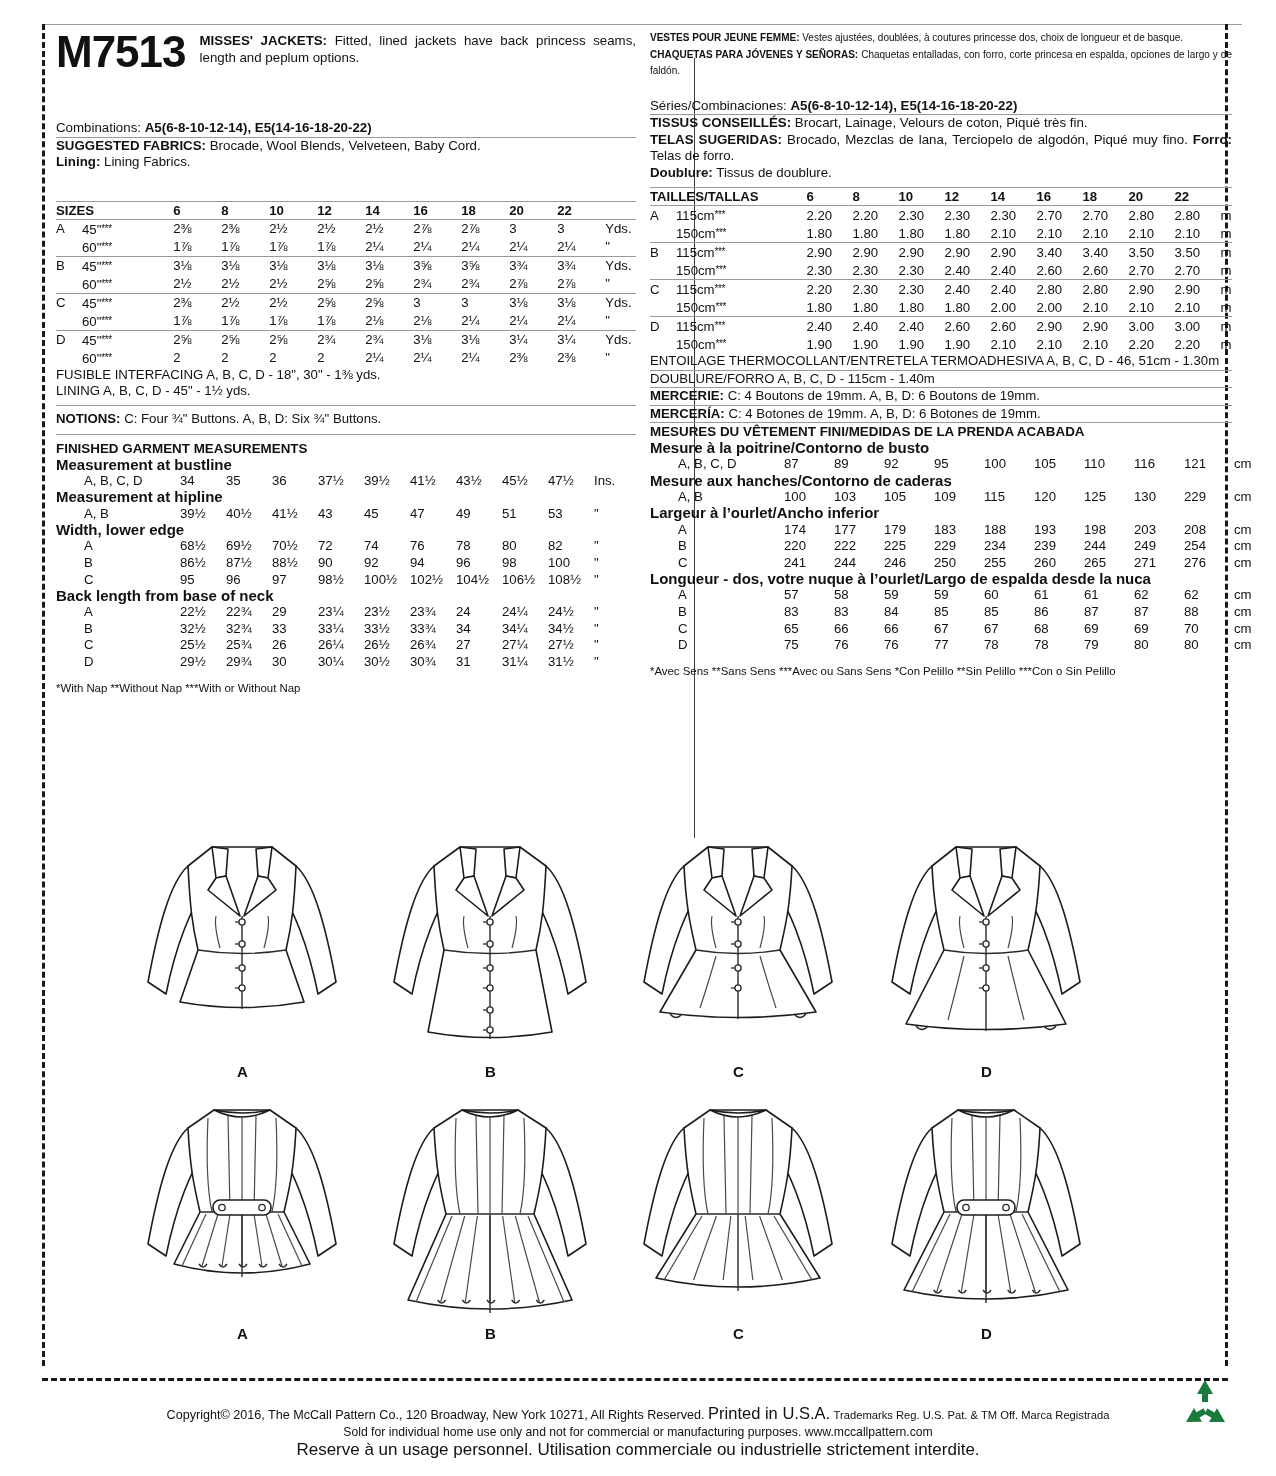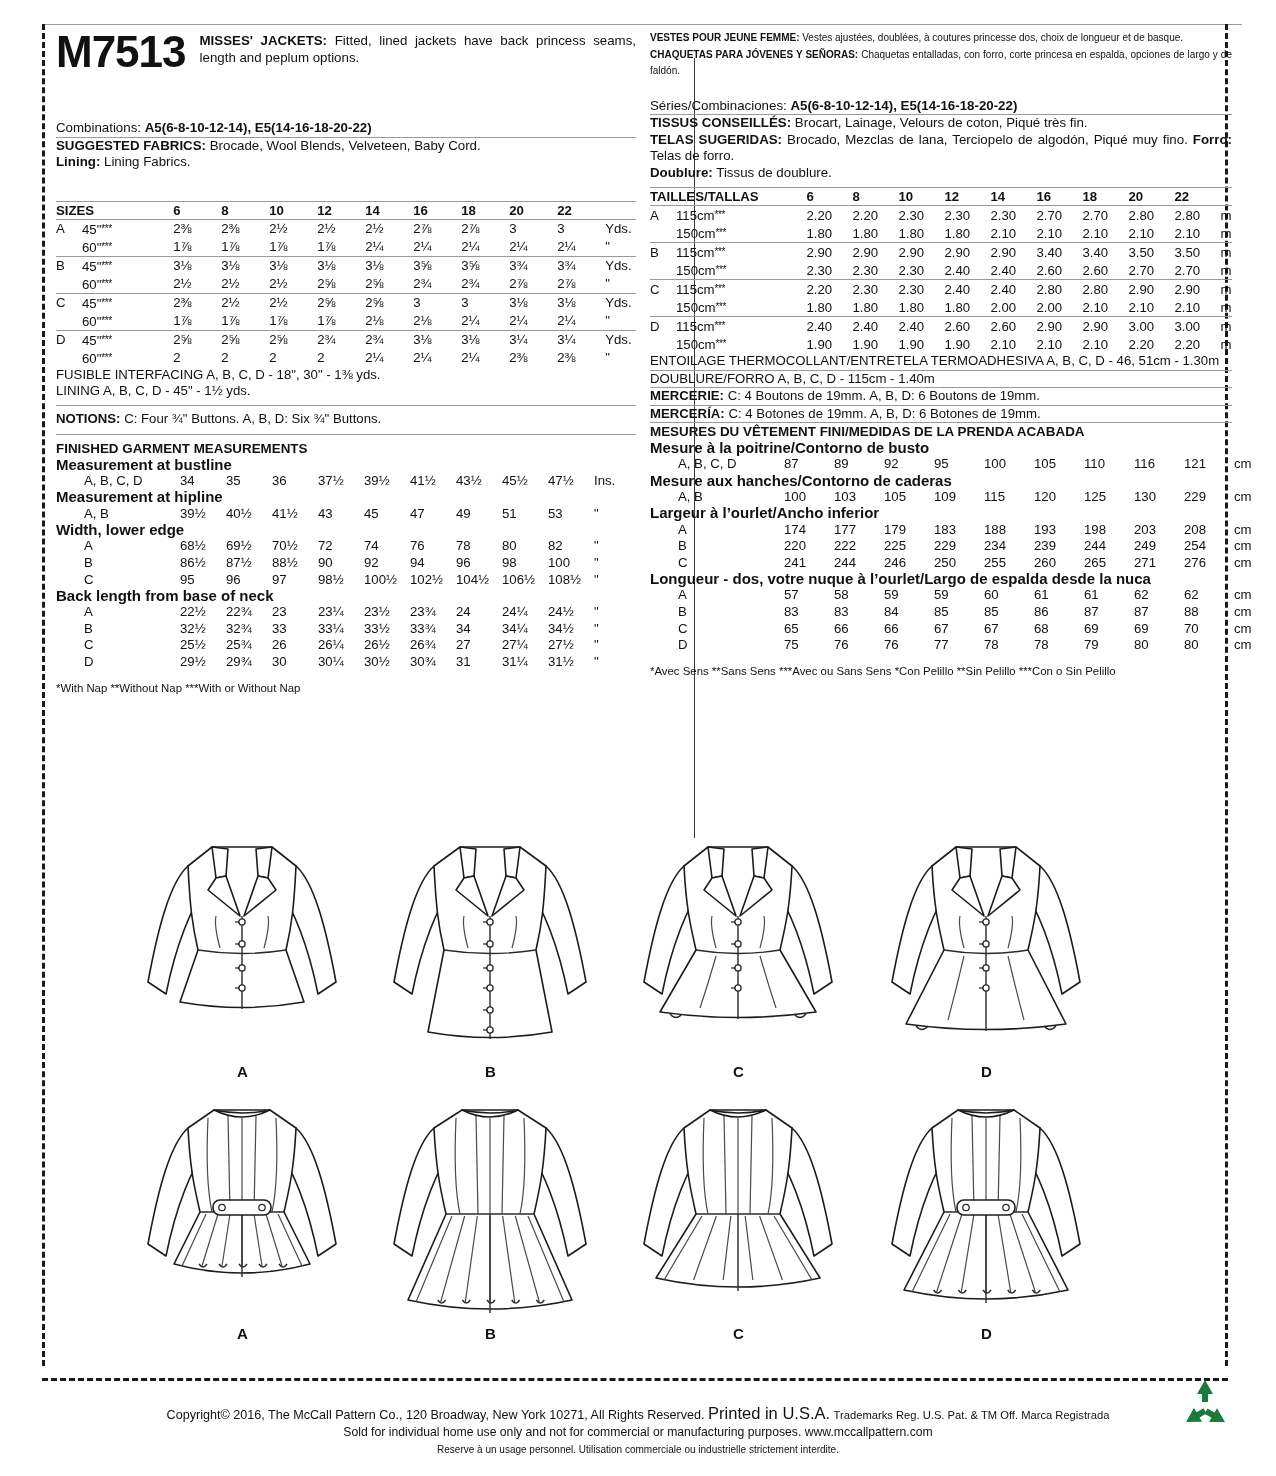--- a/index.html
+++ b/index.html
@@ -105,21 +105,21 @@
   }
 
   
   .footer{
     position:absolute;left:0;right:0;bottom:18px;text-align:center;
   }
   .f1{font-size:12.6px;line-height:17px;}
   .f1 .big{font-size:16.5px;}
   .f1 .sm{font-size:11.2px;}
   .f2{font-size:12.2px;line-height:17px;}
-  .f3{font-size:10px;line-height:17px;}
+  .f3{font-size:17px;line-height:17px;}
   .recycle{position:absolute;right:48px;bottom:46px;width:46px;height:52px;}
 </style>
 </head>
 <body>
 
 <div class="page">
 
   <div class="topline"></div>
   <div class="cut-left"></div>
   <div class="cut-right"></div>
@@ -382,21 +382,21 @@
               </tr>
             </tbody>
           </table>
           <div class="subhead">Back length from base of neck</div>
           <table class="fin">
             <tbody>
               <tr>
                 <td class="lbl">A</td>
                 <td class="v">22½</td>
                 <td class="v">22¾</td>
-                <td class="v">23</td>
+                <td class="v">29</td>
                 <td class="v">23¼</td>
                 <td class="v">23½</td>
                 <td class="v">23¾</td>
                 <td class="v">24</td>
                 <td class="v">24¼</td>
                 <td class="v">24½</td>
                 <td>"</td>
               </tr>
               <tr>
                 <td class="lbl">B</td>

